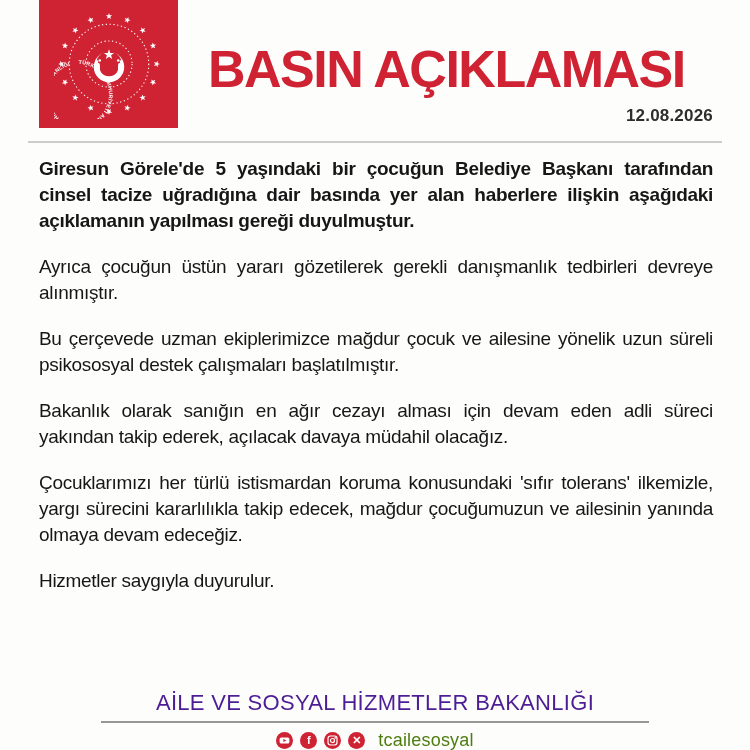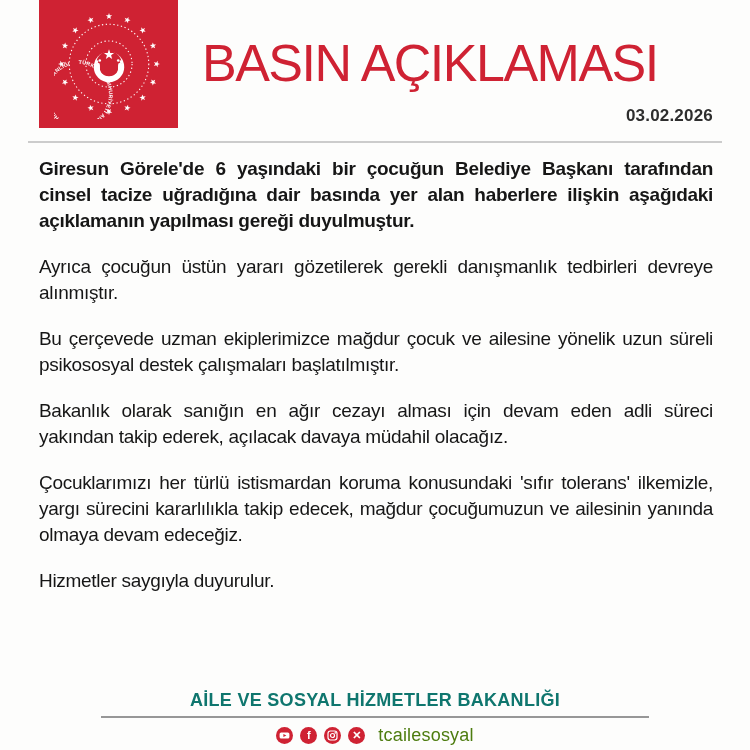--- a/index.html
+++ b/index.html
@@ -11,38 +11,38 @@
   .banner{ position:absolute; left:39px; top:0; width:139px; height:128px;
            background:var(--red); display:flex; align-items:center; justify-content:center; }
   .emblem{ display:block; }
   .emblem .w{ fill:#ffffff; }
   .emblem .redfill{ fill:var(--red); }
   .emblem .bead{ fill:none; stroke:#ffffff; stroke-width:1.1; stroke-dasharray:1.3 2.6; }
   .emblem .wstroke{ fill:none; stroke:#ffffff; stroke-width:4.6; stroke-linecap:round; }
   .emblem text{ fill:#ffffff; font-size:5.4px; font-weight:700; letter-spacing:.25px;
                 font-family:"Liberation Sans", sans-serif; }
 
-  .main-title{ position:absolute; left:200px; top:34px; margin:2px;
-               font-size:52px; line-height:1.05; font-weight:400; letter-spacing:-1.5px;
+  .main-title{ position:absolute; left:200px; top:34px; margin:8px;
+               font-size:52px; line-height:1.05; font-weight:700; letter-spacing:-1.5px;
                color:var(--red); white-space:nowrap; }
   .date{ position:absolute; right:37px; top:106px; font-size:17px; font-weight:700;
          color:#2e2e2e; letter-spacing:.2px; }
   .divider{ position:absolute; left:28px; right:28px; top:141px; height:2px;
             background:#cccccc; }
 
   
   .content{ position:absolute; left:39px; right:37px; top:156px; }
   .content p{ margin:0 0 20px; font-size:19px; line-height:26px; letter-spacing:-0.3px;
               color:var(--ink); text-align:justify; }
   .content p.lead{ font-weight:700; }
   .content p.last{ text-align:left; }
 
   
   .footer{ position:absolute; left:0; right:0; top:690px; text-align:center; }
-  .ministry-name{ font-size:18px; font-weight:700; letter-spacing:.3px; color:#0f766e; }
+  .ministry-name{ font-size:22px; font-weight:400; letter-spacing:.3px; color:#4c1d95; }
   .footer-line{ width:548px; height:0; margin:5px auto 7px; border-top:2px solid #979797; }
   .social-row{ display:flex; align-items:center; justify-content:center; gap:7px; }
   .sicon{ width:17px; height:17px; border-radius:50%; background:var(--red); color:#ffffff;
           display:inline-flex; align-items:center; justify-content:center;
           font-size:11px; font-weight:700; line-height:1; }
   .sicon svg{ display:block; }
   .handle{ font-size:18px; color:#4d7c0f; margin-left:6px; letter-spacing:.2px; }
 </style>
 </head>
 <body>
@@ -89,25 +89,25 @@
         <path class="wstroke" d="M67.5,57 Q69,69 57,71.5"></path>
         <circle class="w" cx="43.6" cy="53.8" r="1.5"></circle>
         <circle class="w" cx="46.6" cy="52.4" r="1.3"></circle>
         <circle class="w" cx="68.4" cy="53.8" r="1.5"></circle>
         <circle class="w" cx="65.4" cy="52.4" r="1.3"></circle>
       </g>
     </svg>
   </div>
 
   <h1 class="main-title">BASIN AÇIKLAMASI</h1>
-  <div class="date">03.02.2026</div>
+  <div class="date">12.08.2026</div>
   <div class="divider"></div>
 
   <main class="content">
-    <p class="lead">Giresun Görele'de 6 yaşındaki bir çocuğun Belediye Başkanı tarafından cinsel tacize uğradığına dair basında yer alan haberlere ilişkin aşağıdaki açıklamanın yapılması gereği duyulmuştur.</p>
+    <p class="lead">Giresun Görele'de 5 yaşındaki bir çocuğun Belediye Başkanı tarafından cinsel tacize uğradığına dair basında yer alan haberlere ilişkin aşağıdaki açıklamanın yapılması gereği duyulmuştur.</p>
     <p>Ayrıca çocuğun üstün yararı gözetilerek gerekli danışmanlık tedbirleri devreye alınmıştır.</p>
     <p>Bu çerçevede uzman ekiplerimizce mağdur çocuk ve ailesine yönelik uzun süreli psikososyal destek çalışmaları başlatılmıştır.</p>
     <p>Bakanlık olarak sanığın en ağır cezayı alması için devam eden adli süreci yakından takip ederek, açılacak davaya müdahil olacağız.</p>
     <p>Çocuklarımızı her türlü istismardan koruma konusundaki 'sıfır tolerans' ilkemizle, yargı sürecini kararlılıkla takip edecek, mağdur çocuğumuzun ve ailesinin yanında olmaya devam edeceğiz.</p>
     <p class="last">Hizmetler saygıyla duyurulur.</p>
   </main>
 
   <footer class="footer">
     <div class="ministry-name">AİLE VE SOSYAL HİZMETLER BAKANLIĞI</div>
     <div class="footer-line"></div>

